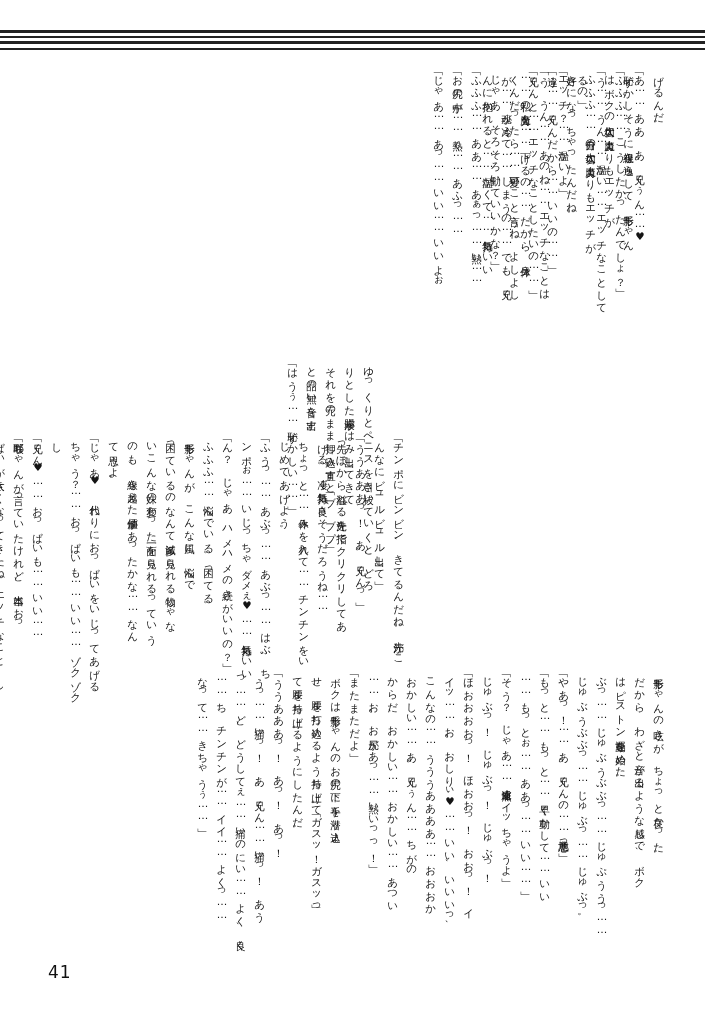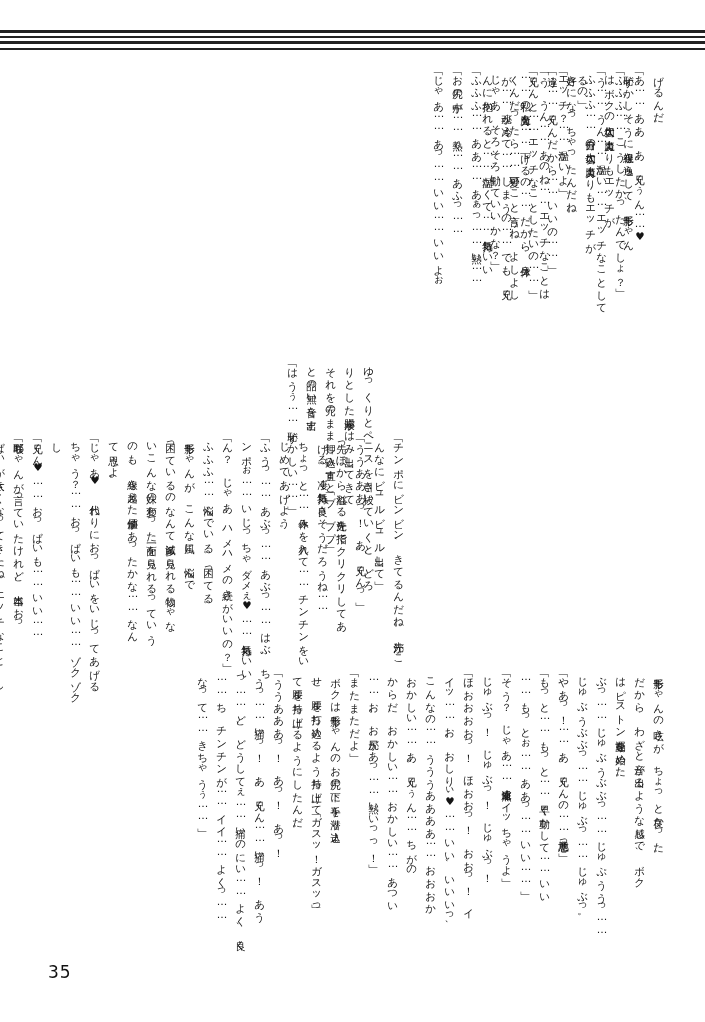--- a/index.html
+++ b/index.html
@@ -155,13 +155,13 @@
 ちゃう？……おっぱいも……いい……ゾクゾクし
 「兄くん♥……おっぱいも……いい……
 「咲耶ちゃんが言っていたけれど、本当におっ
 ぱいが大きくなってきたね。エッチなこと、し
 ちゃったからかな？
 ……分からないよ……私だって……分からないよ
 ……でも、おっぱいが……膨らんできたのは
 ……確かなの」</div>
 </div>
 
-<div class="page-number">35</div>
+<div class="page-number">41</div>
 
 </body></html>

